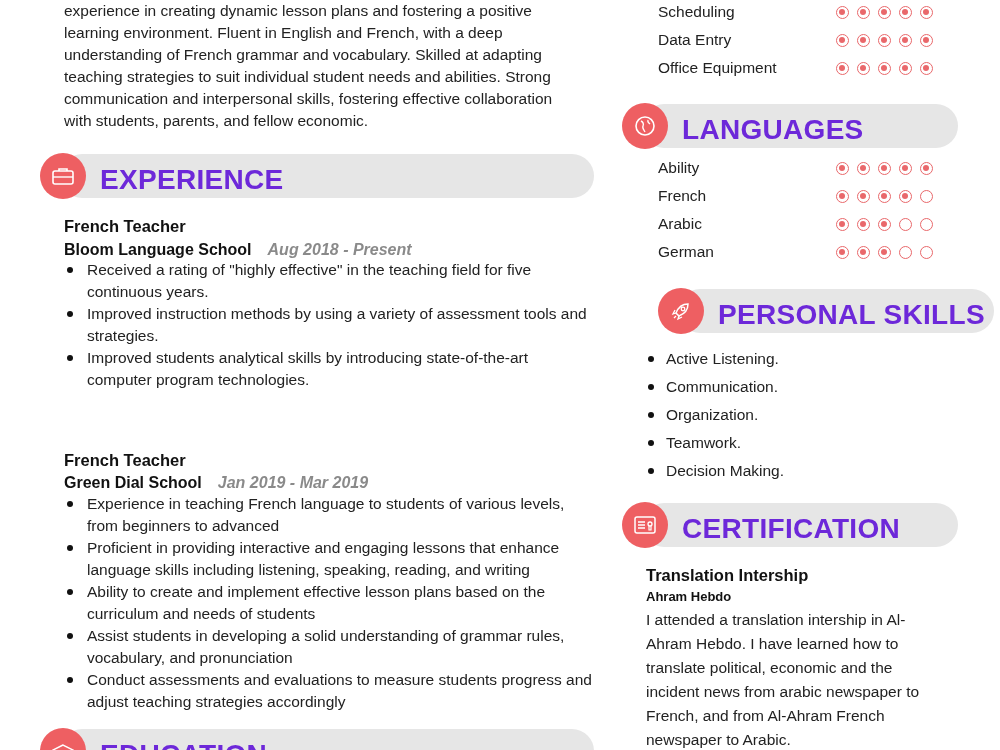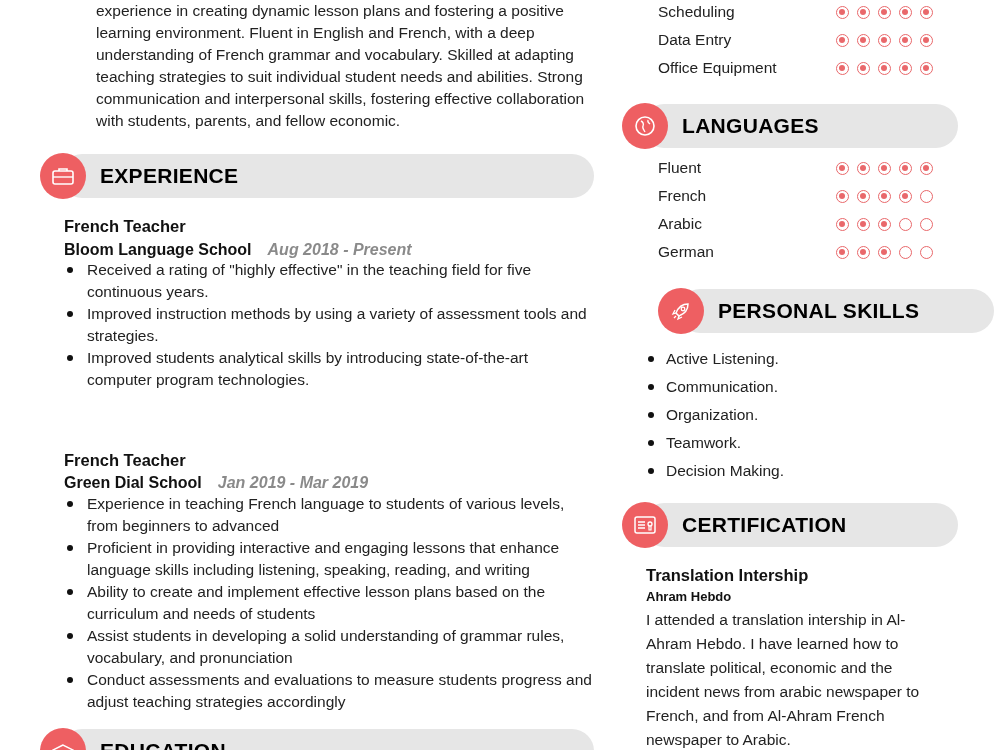--- a/index.html
+++ b/index.html
@@ -1,22 +1,22 @@
 <!DOCTYPE html>
 <html><head>
 <meta charset="utf-8">
 <style>
   html, body { margin:0; padding:0; }
   body { width:1000px; height:750px; overflow:hidden; background:#fff; font-family:"Liberation Sans", sans-serif; color:#222; position:relative; }
   .abs { position:absolute; }
-  .summary { left:64px; top:0px; width:520px; font-size:15.5px; line-height:22px; color:#222;margin-left:32px; }
+  .summary { left:64px; top:0px; width:520px; font-size:15.5px; line-height:22px; color:#222; }
   .summary p { margin:0; }
   .sec-head { position:absolute; height:44px; background:#e6e6e6; border-radius:22px; }
   .sec-head .circ { position:absolute; left:-20px; top:-1px; width:46px; height:46px; border-radius:50%; background:#ee5f62; display:flex; align-items:center; justify-content:center; }
-  .sec-head .title { position:absolute; left:40px; top:10px; font-size:21px; font-weight:bold; color:#000000; letter-spacing:0.3px; }
+  .sec-head .title { position:absolute; left:40px; top:10px; font-size:28px; font-weight:bold; color:#6d28d9; letter-spacing:0.3px; }
   .job-title { position:absolute; left:64px; font-size:16.5px; font-weight:bold; color:#111; }
   .job-meta { position:absolute; left:64px; font-size:16px; font-weight:bold; color:#111; }
   .job-meta .date { color:#8a8a8a; font-style:italic; margin-left:16px; }
   ul.bul { position:absolute; left:64px; width:530px; margin:0; padding:0; list-style:none; font-size:15.5px; line-height:22px; }
   ul.bul li { position:relative; padding-left:23px; }
   ul.bul li::before { content:""; position:absolute; left:3px; top:8px; width:6px; height:6px; border-radius:50%; background:#111; }
   .rate-row { position:absolute; left:646px; width:300px; height:22px; font-size:15.5px; }
   .rate-row .lbl { position:absolute; left:12px; top:0; }
   .dots { position:absolute; left:190px; top:3px; display:flex; gap:8px; }
   .dot { width:13px; height:13px; border-radius:50%; border:1.6px solid #e9686b; box-sizing:border-box; position:relative; }
@@ -118,21 +118,21 @@
   <div class="circ">
     <svg width="22" height="22" viewBox="0 0 22 22">
         <circle cx="11" cy="11" r="9" fill="none" stroke="#fff" stroke-width="1.6"></circle>
         <path d="M7 6c2 1 3 3 2 5s1 4 2 6M14 5c-1 2 1 3 2 4" fill="none" stroke="#fff" stroke-width="1.4"></path>
       </svg>
   </div>
   <div class="title">LANGUAGES</div>
 </div>
 
 <div class="rate-row" style="top:159px;">
-  <span class="lbl">Fluent</span>
+  <span class="lbl">Ability</span>
   <div class="dots">
       <span class="dot on"></span>
       <span class="dot on"></span>
       <span class="dot on"></span>
       <span class="dot on"></span>
       <span class="dot on"></span>
     </div>
 </div>
 <div class="rate-row" style="top:187px;">
   <span class="lbl">French</span>

